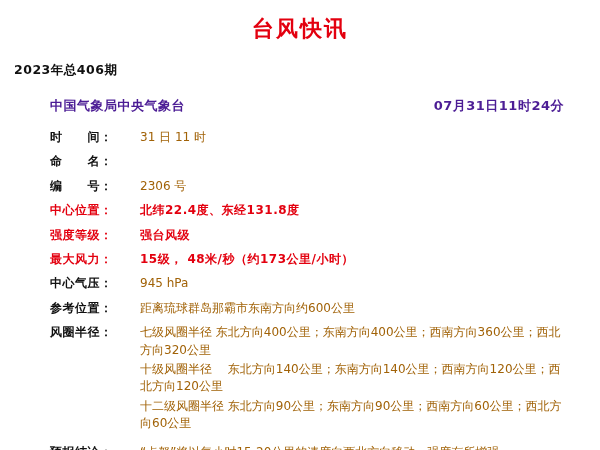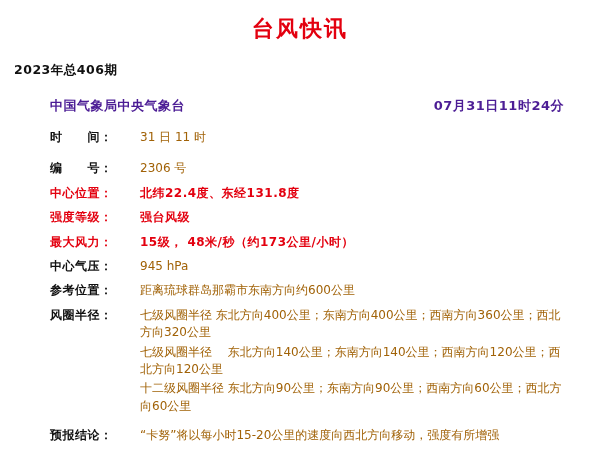--- a/index.html
+++ b/index.html
@@ -108,20 +108,21 @@
   </div>
 
   <div class="fields">
 
     <div class="field-row">
       <div class="field-label">时　　间：</div>
       <div class="field-value">31 日 11 时</div>
     </div>
 
     <div class="field-row">
+      <div class="field-label">命　　名：</div>
     </div>
 
     <div class="field-row">
       <div class="field-label">编　　号：</div>
       <div class="field-value">2306 号</div>
     </div>
 
     <div class="field-row highlight-row">
       <div class="field-label">中心位置：</div>
       <div class="field-value highlight">北纬22.4度、东经131.8度</div>
@@ -144,21 +145,21 @@
 
     <div class="field-row">
       <div class="field-label">参考位置：</div>
       <div class="field-value">距离琉球群岛那霸市东南方向约600公里</div>
     </div>
 
     <div class="field-row">
       <div class="field-label">风圈半径：</div>
       <div class="field-value sub-lines">
         <span class="sub-line">七级风圈半径 东北方向400公里；东南方向400公里；西南方向360公里；西北方向320公里</span>
-        <span class="sub-line">七级风圈半径　 东北方向140公里；东南方向140公里；西南方向120公里；西北方向120公里</span>
+        <span class="sub-line">十级风圈半径　 东北方向140公里；东南方向140公里；西南方向120公里；西北方向120公里</span>
         <span class="sub-line">十二级风圈半径 东北方向90公里；东南方向90公里；西南方向60公里；西北方向60公里</span>
       </div>
     </div>
 
     <div class="field-row" style="margin-top:10px;">
       <div class="field-label">预报结论：</div>
       <div class="field-value forecast">
         <span class="f-line">“卡努”将以每小时15-20公里的速度向西北方向移动，强度有所增强</span>
 
       </div>

